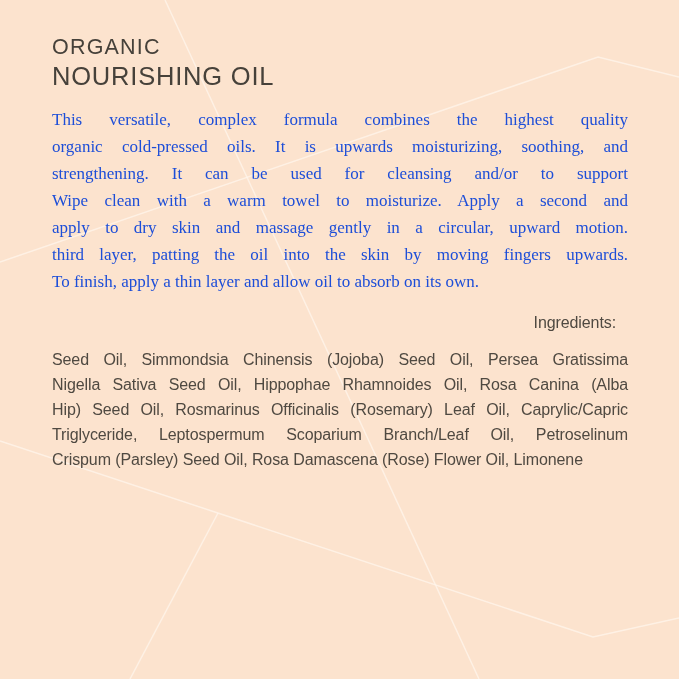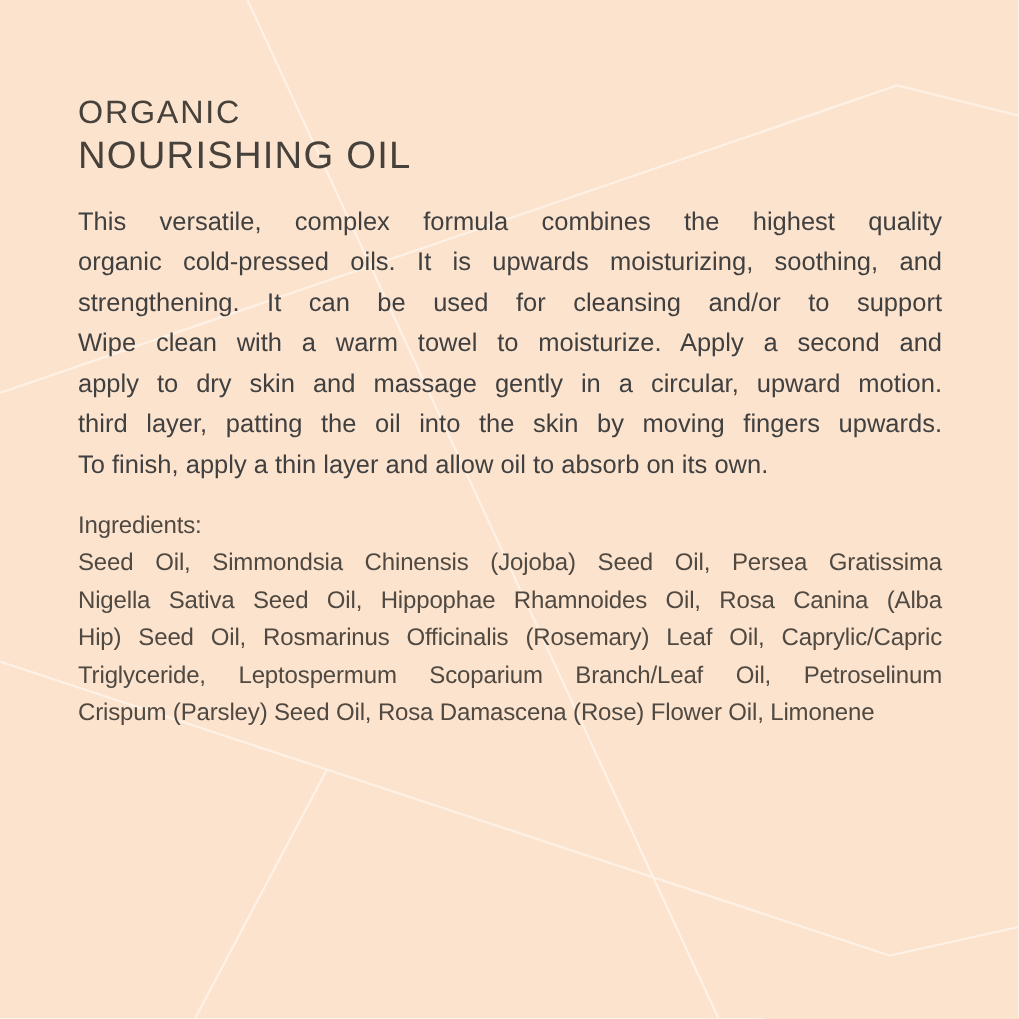--- a/index.html
+++ b/index.html
@@ -20,21 +20,21 @@
     pointer-events: none;
   }
   .decor polyline, .decor line {
     fill: none;
     stroke: #fff6ec;
     stroke-opacity: 0.75;
     stroke-width: 1.5;
   }
   .panel {
     position: relative;
-    padding: 62px 51px 0 52px;
+    padding: 34px 51px 0 52px;
     box-sizing: border-box;
     width: 679px;
     height: 679px;
   }
   .eyebrow {
     font-size: 21.5px;
     line-height: 27px;
     font-weight: 400;
     letter-spacing: 1.2px;
     margin: 0;
@@ -45,30 +45,31 @@
     line-height: 31px;
     font-weight: 400;
     letter-spacing: 0.8px;
     margin: 0;
     color: #46413a;
   }
   .description {
     margin-top: 14px;
     font-size: 17px;
     line-height: 27px;
-    color: #404040;
+    color: #1d4ed8;
+    font-family: Liberation Serif, serif;
   }
   .ingredients {
     margin-top: 15px;
     font-size: 16px;
     line-height: 25px;
     letter-spacing: -0.1px;
     color: #4f4941;
   }
-  .ing-heading { margin: 0; }
+  .ing-heading { margin: 12px; text-align: right; }
   .line { white-space: nowrap; }
   .line.just {
     text-align: justify;
     text-align-last: justify;
   }
 </style>
 </head>
 <body>
 
 <div class="canvas">

